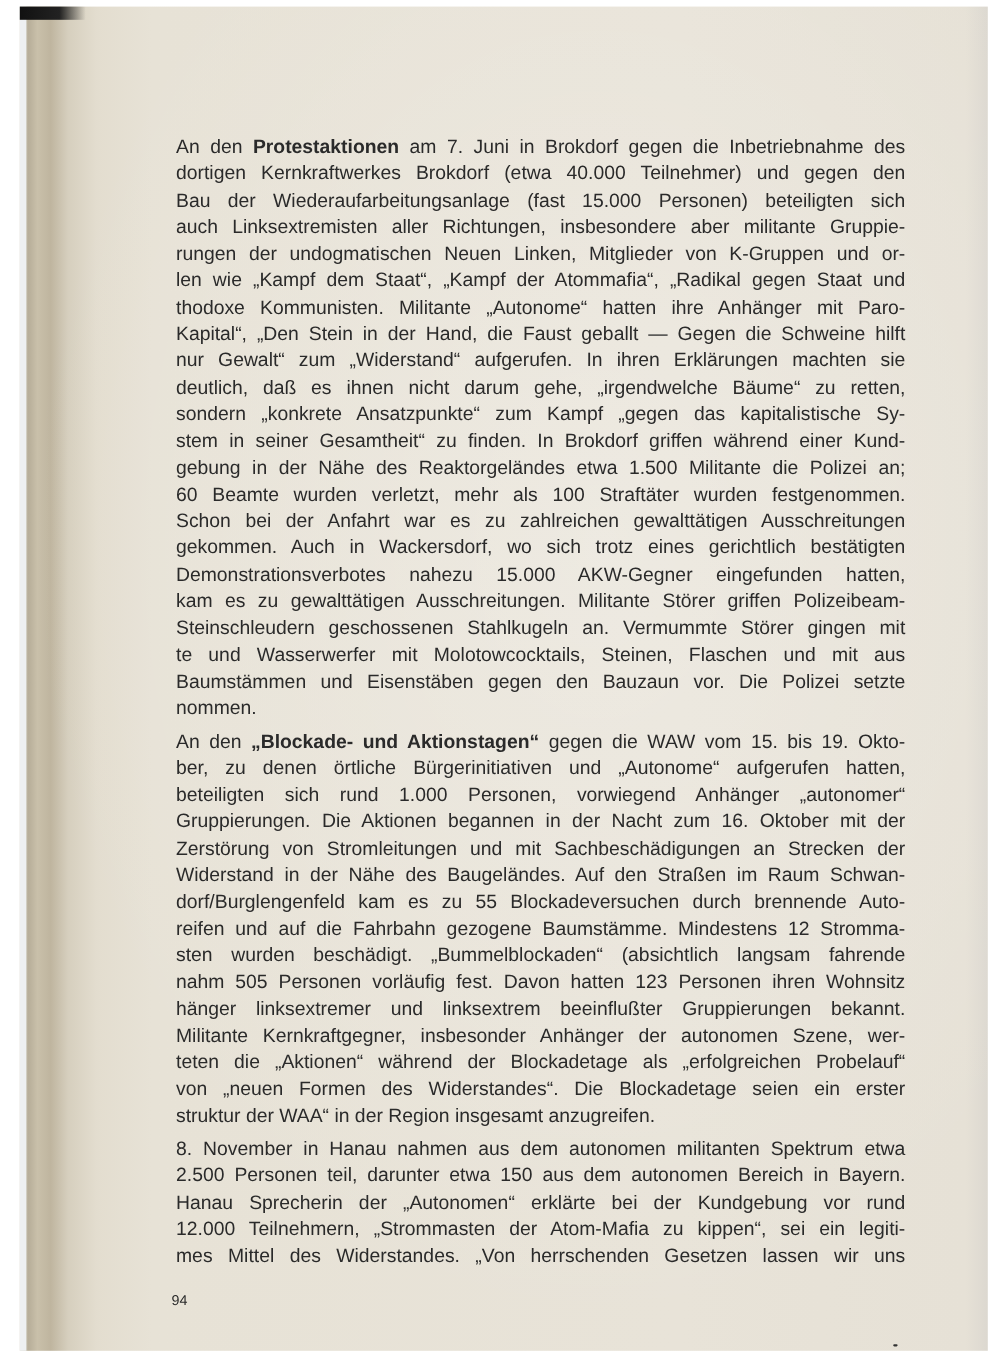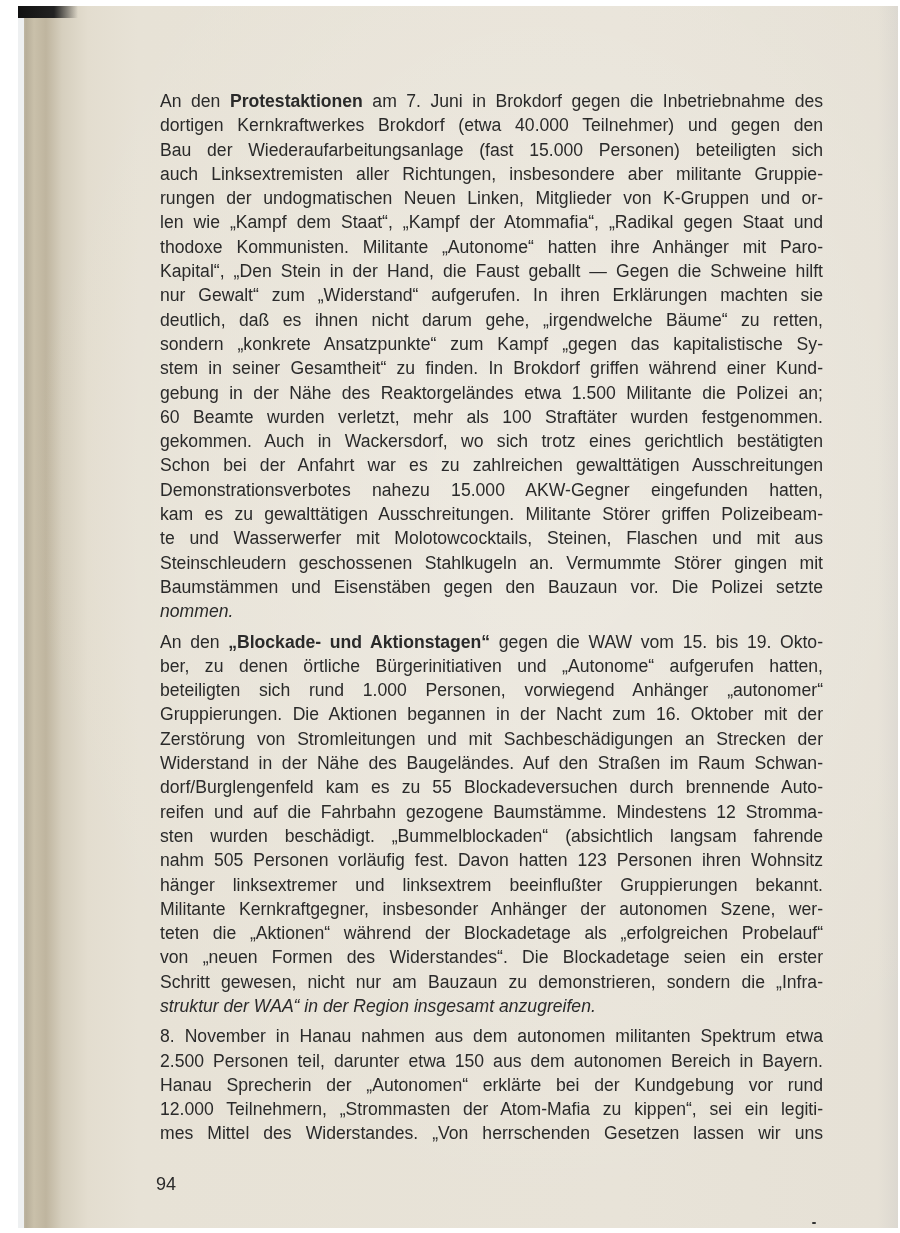--- a/index.html
+++ b/index.html
@@ -26,26 +26,26 @@
     position: absolute; left: 160px; top: 89px; width: 663px;
     color: #2a2a2a; font-size: 17.6px;
   }
   .line {
     display: block; height: 24.3px; line-height: 24.3px;
     text-align: justify; text-align-last: justify; white-space: nowrap;
     overflow: visible;
   }
   .line.last { text-align-last: left; }
   .para { margin-bottom: 6px; }
-  .line span.j { display: inline-block; width: 100%; text-align: justify; text-align-last: justify; white-space: normal; }
-  .line.last span.j { text-align-last: left; font-style: italic; }
+  .line span.j { display: inline-block; width: 100%; text-align: justify; text-align-last: justify; white-space: normal; margin-top: 32px; }
+  .line.last span.j { text-align-last: left; }
   b { font-weight: bold; }
   .pagenum {
     position: absolute; left: 156px; top: 1174px;
-    font-size: 18px; color: #2a2a2a;
+    font-size: 13px; color: #2a2a2a;
   }
   .speck { position: absolute; width: 4px; height: 2px; background: #333; border-radius: 2px; }
 </style>
 </head>
 <body>
 
 <div class="page"></div>
 <div class="leftedge"></div>
 <div class="topband"></div>
 
@@ -59,46 +59,45 @@
     <div class="line"><span class="j">rungen der undogmatischen Neuen Linken, Mitglieder von K-Gruppen und or-</span></div>
     <div class="line"><span class="j">len wie „Kampf dem Staat“, „Kampf der Atommafia“, „Radikal gegen Staat und</span></div>
     <div class="line"><span class="j">thodoxe Kommunisten. Militante „Autonome“ hatten ihre Anhänger mit Paro-</span></div>
     <div class="line"><span class="j">Kapital“, „Den Stein in der Hand, die Faust geballt — Gegen die Schweine hilft</span></div>
     <div class="line"><span class="j">nur Gewalt“ zum „Widerstand“ aufgerufen. In ihren Erklärungen machten sie</span></div>
     <div class="line"><span class="j">deutlich, daß es ihnen nicht darum gehe, „irgendwelche Bäume“ zu retten,</span></div>
     <div class="line"><span class="j">sondern „konkrete Ansatzpunkte“ zum Kampf „gegen das kapitalistische Sy-</span></div>
     <div class="line"><span class="j">stem in seiner Gesamtheit“ zu finden. In Brokdorf griffen während einer Kund-</span></div>
     <div class="line"><span class="j">gebung in der Nähe des Reaktorgeländes etwa 1.500 Militante die Polizei an;</span></div>
     <div class="line"><span class="j">60 Beamte wurden verletzt, mehr als 100 Straftäter wurden festgenommen.</span></div>
+    <div class="line"><span class="j">Schon bei der Anfahrt war es zu zahlreichen gewalttätigen Ausschreitungen</span></div>
     <div class="line"><span class="j">gekommen. Auch in Wackersdorf, wo sich trotz eines gerichtlich bestätigten</span></div>
-    <div class="line"><span class="j">Schon bei der Anfahrt war es zu zahlreichen gewalttätigen Ausschreitungen</span></div>
     <div class="line"><span class="j">Demonstrationsverbotes nahezu 15.000 AKW-Gegner eingefunden hatten,</span></div>
     <div class="line"><span class="j">kam es zu gewalttätigen Ausschreitungen. Militante Störer griffen Polizeibeam-</span></div>
+    <div class="line"><span class="j">Steinschleudern geschossenen Stahlkugeln an. Vermummte Störer gingen mit</span></div>
     <div class="line"><span class="j">te und Wasserwerfer mit Molotowcocktails, Steinen, Flaschen und mit aus</span></div>
-    <div class="line"><span class="j">Steinschleudern geschossenen Stahlkugeln an. Vermummte Störer gingen mit</span></div>
     <div class="line"><span class="j">Baumstämmen und Eisenstäben gegen den Bauzaun vor. Die Polizei setzte</span></div>
     <div class="line last"><span class="j">nommen.</span></div>
   </div>
 
   <div class="para">
     <div class="line"><span class="j"><span>An den </span><b>„Blockade- und Aktionstagen“</b><span> gegen die WAW vom 15. bis 19. Okto-</span></span></div>
     <div class="line"><span class="j">ber, zu denen örtliche Bürgerinitiativen und „Autonome“ aufgerufen hatten,</span></div>
     <div class="line"><span class="j">beteiligten sich rund 1.000 Personen, vorwiegend Anhänger „autonomer“</span></div>
     <div class="line"><span class="j">Gruppierungen. Die Aktionen begannen in der Nacht zum 16. Oktober mit der</span></div>
     <div class="line"><span class="j">Zerstörung von Stromleitungen und mit Sachbeschädigungen an Strecken der</span></div>
     <div class="line"><span class="j">Widerstand in der Nähe des Baugeländes. Auf den Straßen im Raum Schwan-</span></div>
     <div class="line"><span class="j">dorf/Burglengenfeld kam es zu 55 Blockadeversuchen durch brennende Auto-</span></div>
     <div class="line"><span class="j">reifen und auf die Fahrbahn gezogene Baumstämme. Mindestens 12 Stromma-</span></div>
     <div class="line"><span class="j">sten wurden beschädigt. „Bummelblockaden“ (absichtlich langsam fahrende</span></div>
     <div class="line"><span class="j">nahm 505 Personen vorläufig fest. Davon hatten 123 Personen ihren Wohnsitz</span></div>
     <div class="line"><span class="j">hänger linksextremer und linksextrem beeinflußter Gruppierungen bekannt.</span></div>
     <div class="line"><span class="j">Militante Kernkraftgegner, insbesonder Anhänger der autonomen Szene, wer-</span></div>
     <div class="line"><span class="j">teten die „Aktionen“ während der Blockadetage als „erfolgreichen Probelauf“</span></div>
     <div class="line"><span class="j">von „neuen Formen des Widerstandes“. Die Blockadetage seien ein erster</span></div>
-    <div class="line"><span class="j">Schritt gewesen, nicht nur am Bauzaun zu demonstrieren, sondern die „Infra-</span></div>
     <div class="line last"><span class="j">struktur der WAA“ in der Region insgesamt anzugreifen.</span></div>
   </div>
 
   <div class="para">
     <div class="line"><span class="j">8. November in Hanau nahmen aus dem autonomen militanten Spektrum etwa</span></div>
     <div class="line"><span class="j">2.500 Personen teil, darunter etwa 150 aus dem autonomen Bereich in Bayern.</span></div>
     <div class="line"><span class="j">Hanau Sprecherin der „Autonomen“ erklärte bei der Kundgebung vor rund</span></div>
     <div class="line"><span class="j">12.000 Teilnehmern, „Strommasten der Atom-Mafia zu kippen“, sei ein legiti-</span></div>
     <div class="line"><span class="j">mes Mittel des Widerstandes. „Von herrschenden Gesetzen lassen wir uns</span></div>
   </div>

